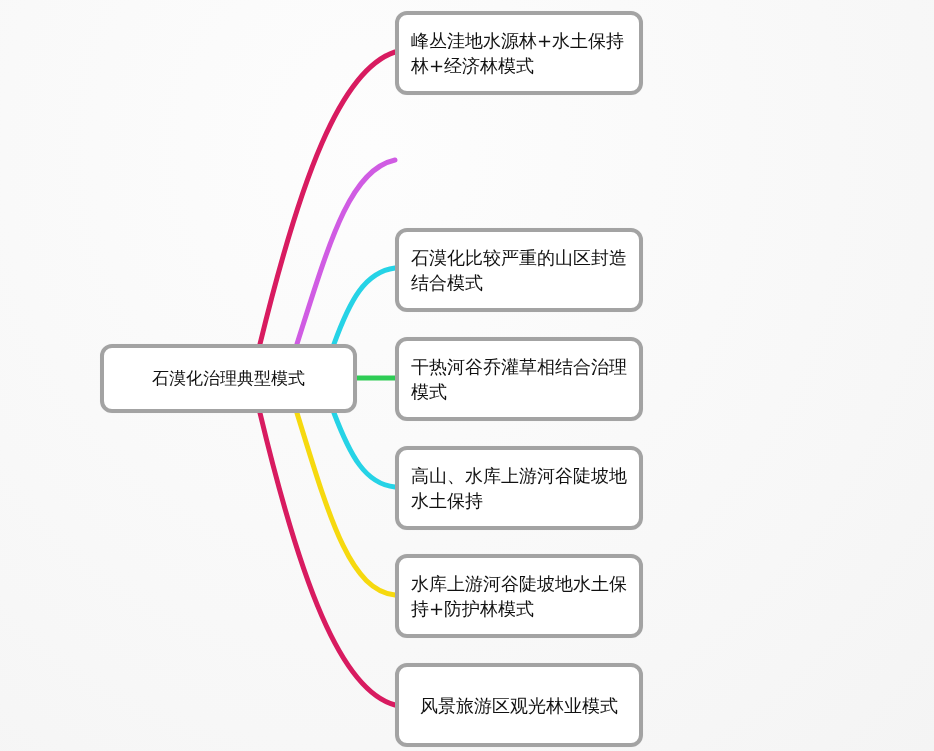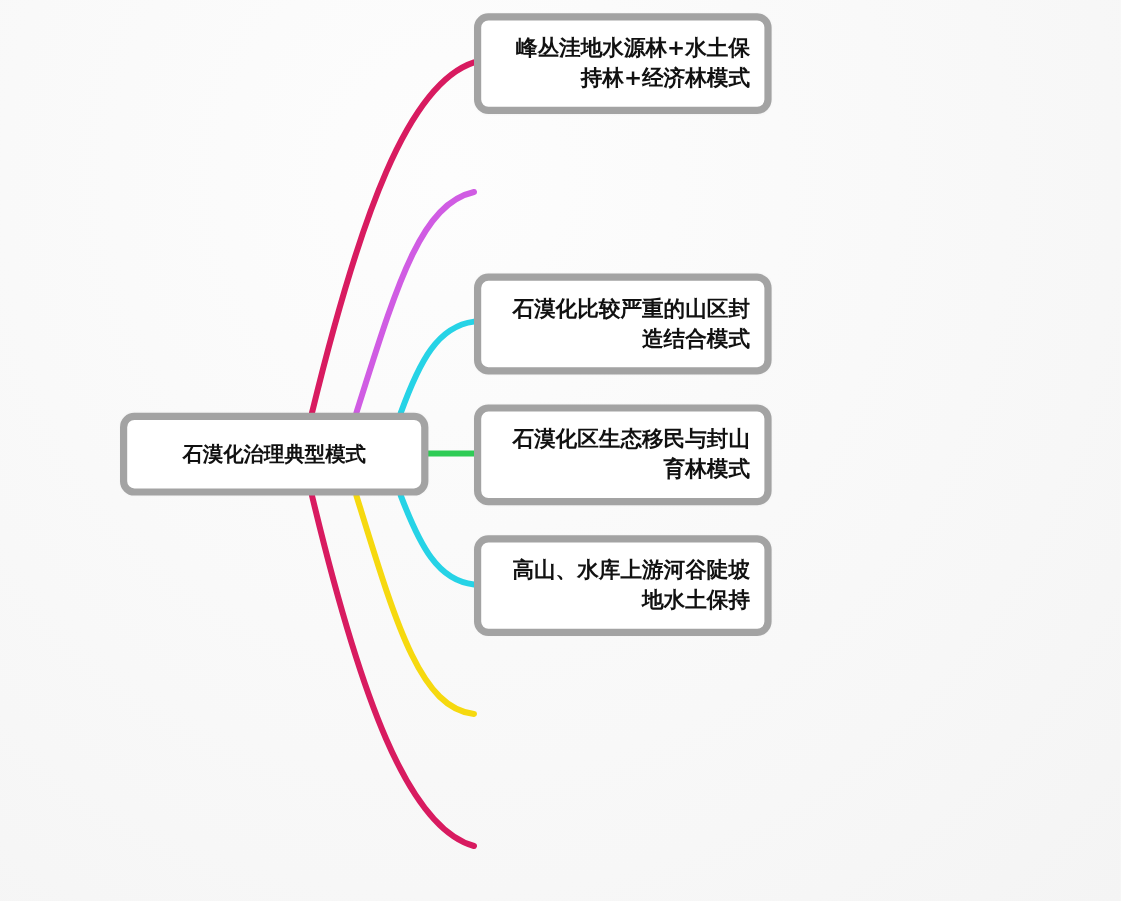--- a/index.html
+++ b/index.html
@@ -5,25 +5,24 @@
   html, body { margin:0; padding:0; }
   body {
     width:934px; height:751px; overflow:hidden; position:relative;
     background: radial-gradient(ellipse at 40% 20%, #fdfdfd 0%, #f7f7f7 70%, #f4f4f4 100%);
     font-family: "DejaVu Sans", "Liberation Sans", sans-serif;
   }
   #canvas { position:absolute; left:0; top:0; width:934px; height:751px; }
   svg.links { position:absolute; left:0; top:0; }
   .node {
     position:absolute; box-sizing:border-box;
-    background:#ffffff; border:6px solid #a3a3a3; border-radius:12px;
-    display:flex; align-items:center; justify-content:center; text-align:right;
+    background:#ffffff; border:4px solid #a3a3a3; border-radius:12px;
+    display:flex; align-items:center; justify-content:center; text-align:left;
     color:#111; box-shadow:0 0 2px rgba(0,0,0,0.03);
     cursor:pointer;
-    font-weight:bold;
   }
   .root { left:100px; top:344px; width:257px; height:69px; font-size:17px; }
   .child { left:395px; width:248px; height:84px; font-size:18px; line-height:25px; padding:0 12px; }
 </style>
 </head>
 <body>
 
 <div id="canvas">
   <svg class="links" width="934" height="751">
     <path fill="none" stroke-width="5" stroke-linecap="round" d="M260,344 C300,180 340,70 395,52" stroke="#d81b60"></path>
@@ -39,18 +38,24 @@
     <span>石漠化治理典型模式</span>
   </div>
 
   <div class="node child" style="top:11px">
     <span>峰丛洼地水源林+水土保持林+经济林模式</span>
   </div>
   <div class="node child" style="top:228px">
     <span>石漠化比较严重的山区封造结合模式</span>
   </div>
   <div class="node child" style="top:337px">
-    <span>石漠化区生态移民与封山育林模式</span>
+    <span>干热河谷乔灌草相结合治理模式</span>
   </div>
   <div class="node child" style="top:446px">
     <span>高山、水库上游河谷陡坡地水土保持</span>
   </div>
+  <div class="node child" style="top:554px">
+    <span>水库上游河谷陡坡地水土保持+防护林模式</span>
+  </div>
+  <div class="node child" style="top:663px">
+    <span>风景旅游区观光林业模式</span>
+  </div>
 </div>
 
 </body></html>

